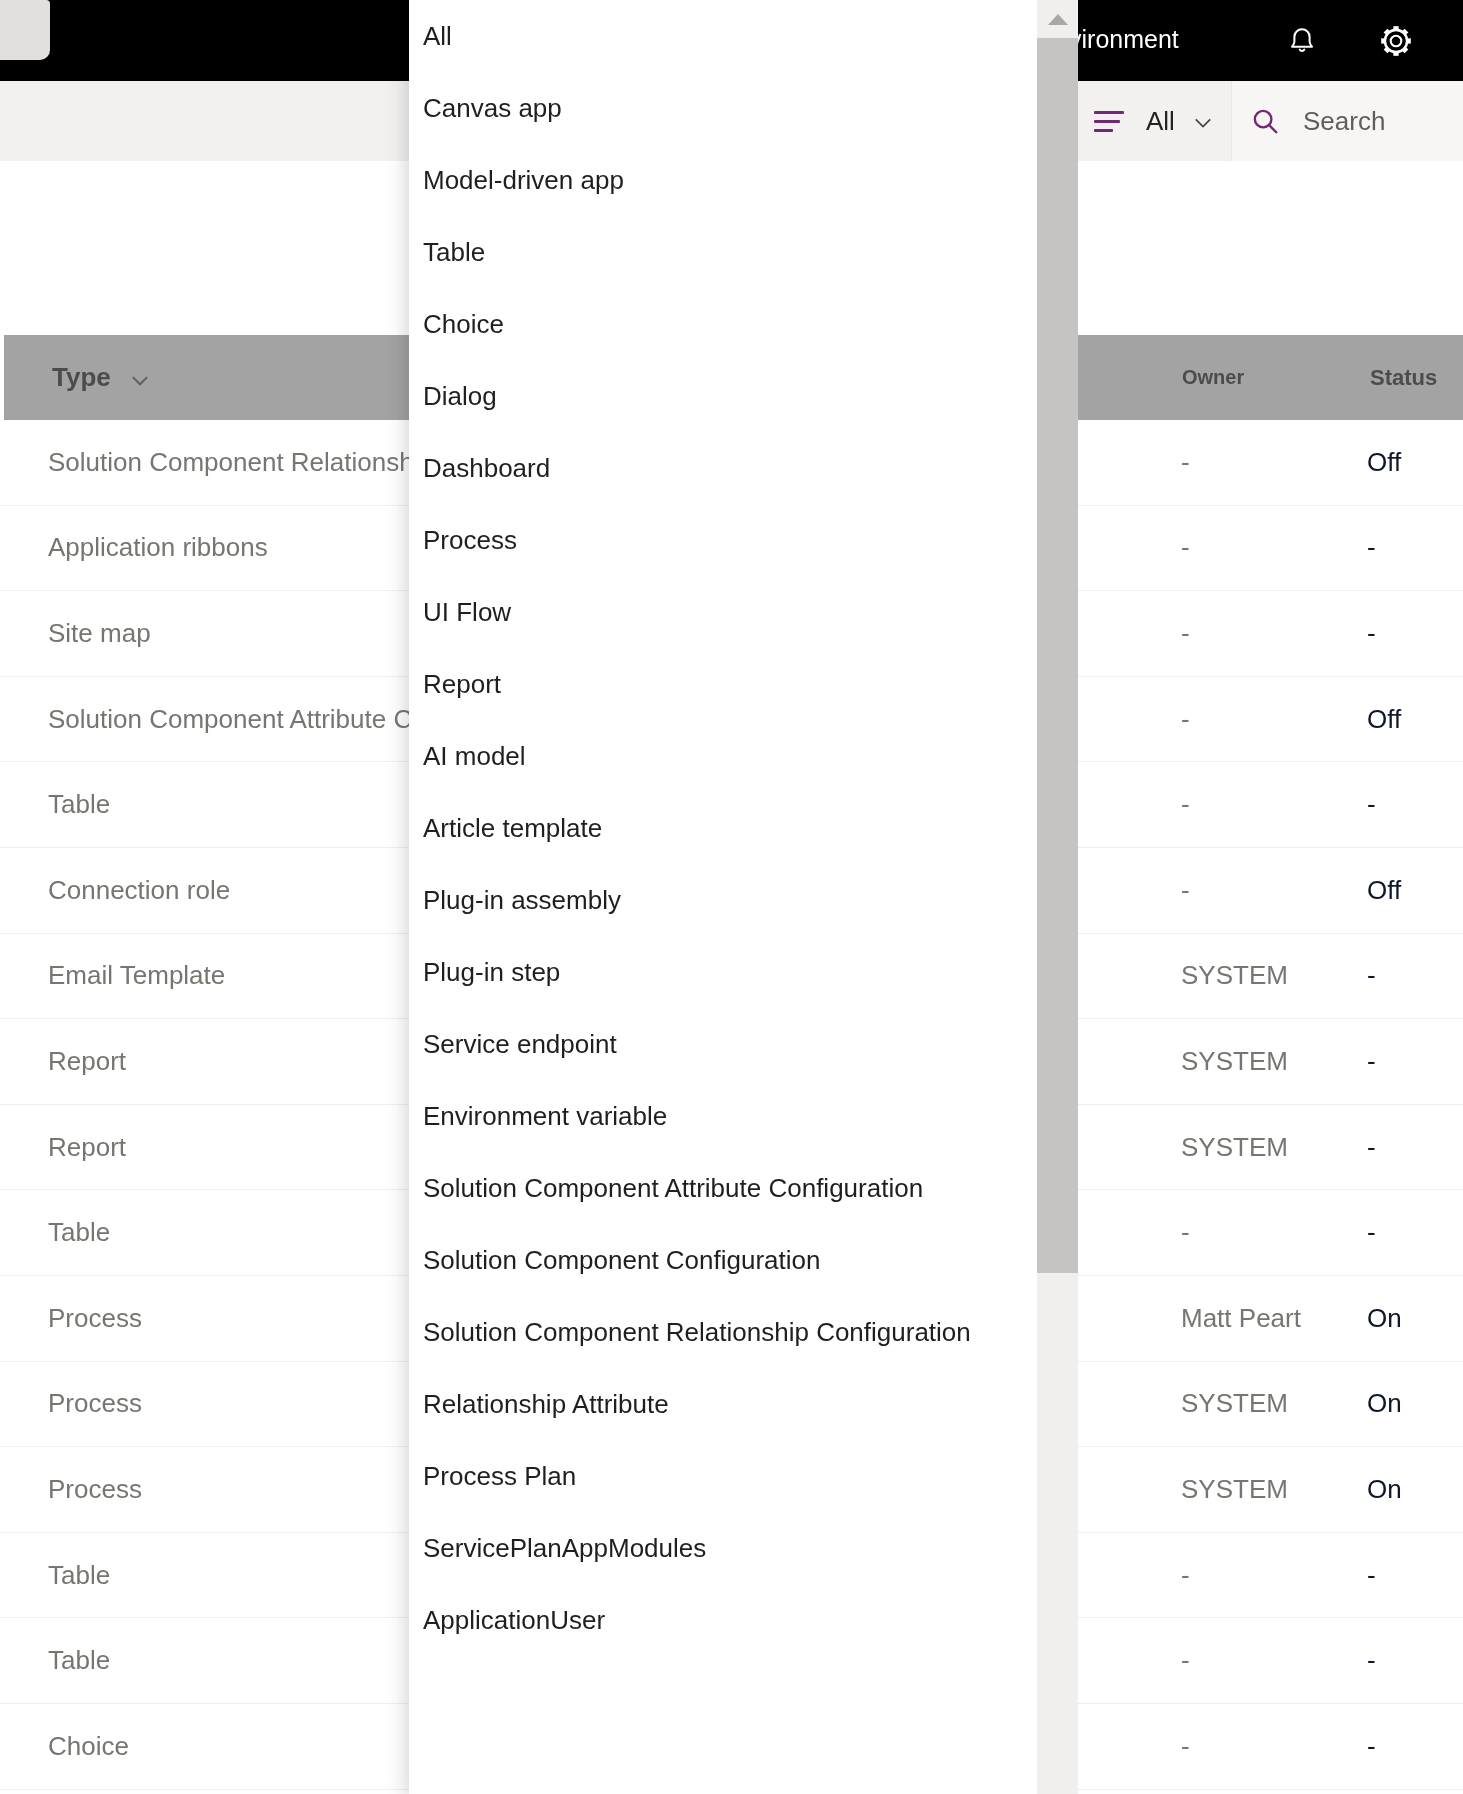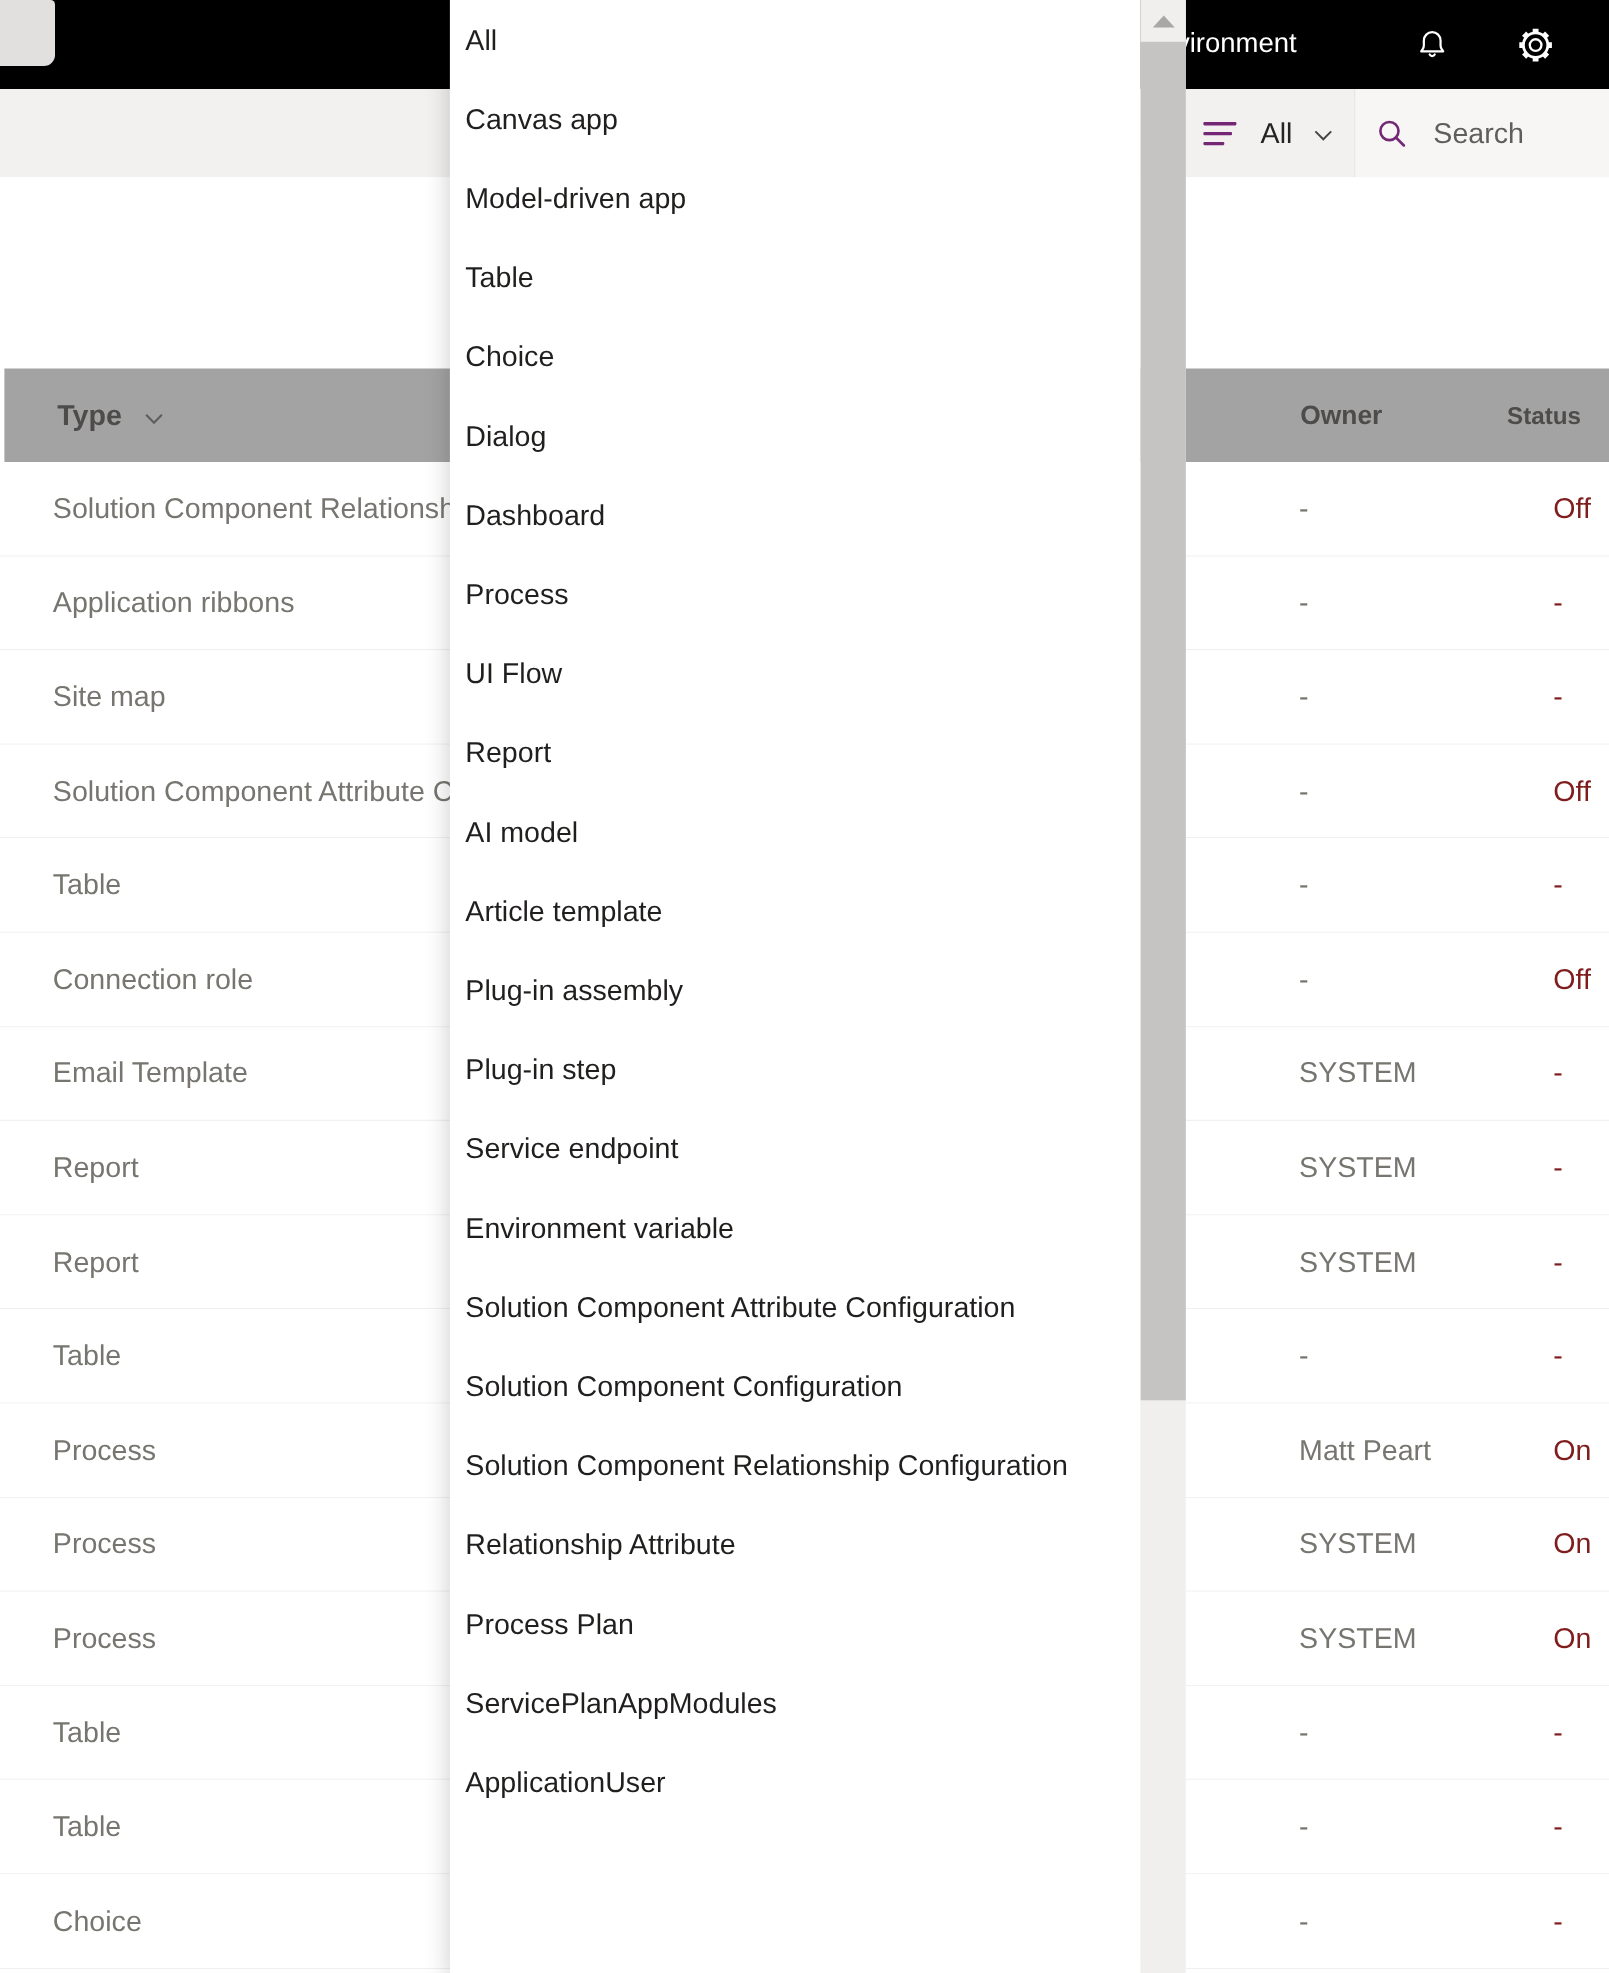--- a/index.html
+++ b/index.html
@@ -30,32 +30,32 @@
   .filter-chevron{margin-left:16px;margin-top:4px;}
   .search-ctl{position:absolute;left:1250px;top:0;height:80px;display:flex;align-items:center;cursor:pointer;justify-content:flex-end;}
   .search-label{font-size:26px;color:#605e5c;margin-left:23px;}
   
   .grid-header{position:absolute;left:4px;top:335px;width:1463px;height:85px;
     border-bottom:3px solid #0ea5e9;background:#a3a3a3;}
   .grid-header .h-type{position:absolute;left:48px;top:0;height:85px;display:flex;align-items:center;
     font-size:26px;font-weight:700;color:#4e4c4a;cursor:pointer;}
   .grid-header .h-type .chev{margin-left:16px;margin-top:6px;}
   .grid-header .h-owner{position:absolute;left:1178px;top:0;height:85px;display:flex;align-items:center;
-    font-size:24px;font-weight:700;color:#4e4c4a;cursor:pointer;}
+    font-size:20px;font-weight:700;color:#4e4c4a;cursor:pointer;}
   .grid-header .h-status{position:absolute;left:1366px;top:0;height:85px;display:flex;align-items:center;
     font-size:22px;font-weight:700;color:#4e4c4a;cursor:pointer;}
   .grid-rows{position:absolute;left:0;top:420px;width:1463px;}
   .grid-row{position:relative;width:1463px;height:85.6px;box-sizing:border-box;
     border-bottom:1px solid #f0efee;background:#fff;cursor:pointer;}
   .grid-row .c-type{position:absolute;left:48px;top:0;height:100%;display:flex;align-items:center;
     font-size:26px;color:#77756f;white-space:nowrap;}
   .grid-row .c-owner{position:absolute;left:1181px;top:0;height:100%;display:flex;align-items:center;
     font-size:26px;color:#77756f;white-space:nowrap;}
   .grid-row .c-status{position:absolute;left:1367px;top:0;height:100%;display:flex;align-items:center;
-    font-size:26px;color:#7f1d1d;white-space:nowrap;margin-left:45px;}
+    font-size:26px;color:#0f172a;white-space:nowrap;}
   
   .dropdown{position:absolute;left:409px;top:0;width:628px;height:1794px;background:#fff;z-index:20;
     box-shadow:0 6px 22px rgba(0,0,0,0.22);}
   .dd-item{height:72px;line-height:72px;padding-left:14px;font-size:26px;color:#201f1e;
     white-space:nowrap;cursor:pointer;}
   
   .dd-scrollbar{position:absolute;left:1037px;top:0;width:41px;height:1794px;background:#f0efee;z-index:21;}
   .dd-scroll-btn{position:absolute;left:0;top:0;width:41px;height:38px;background:#f0efee;
     display:flex;align-items:center;justify-content:center;cursor:pointer;}
   .dd-scroll-btn .tri-up{width:0;height:0;border-left:10px solid transparent;

